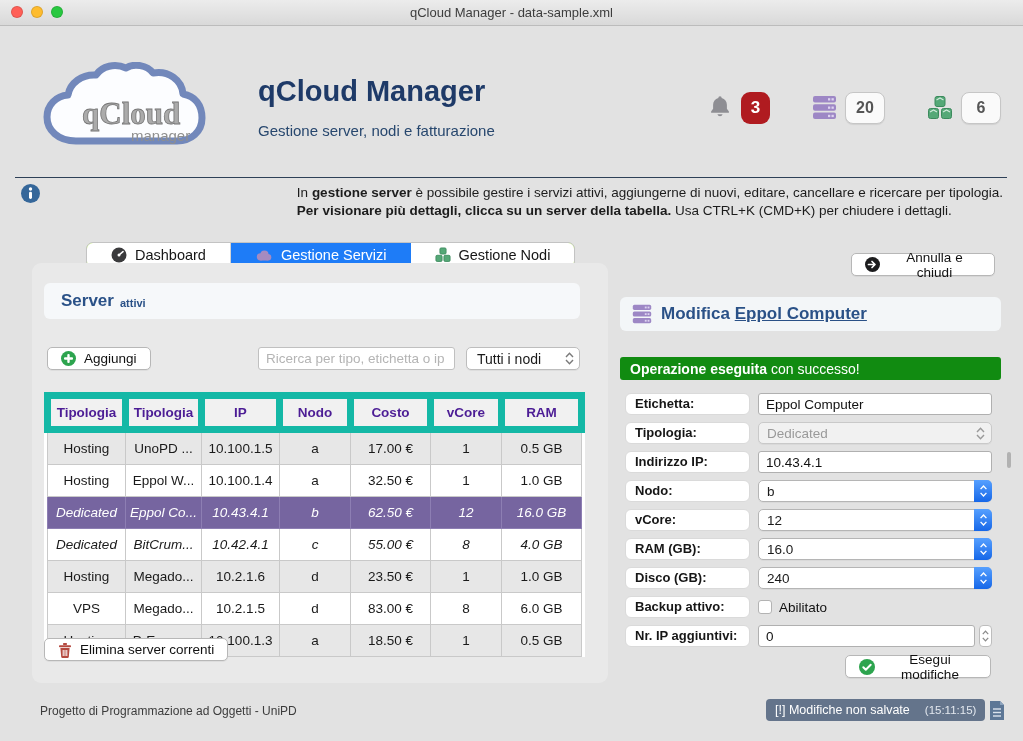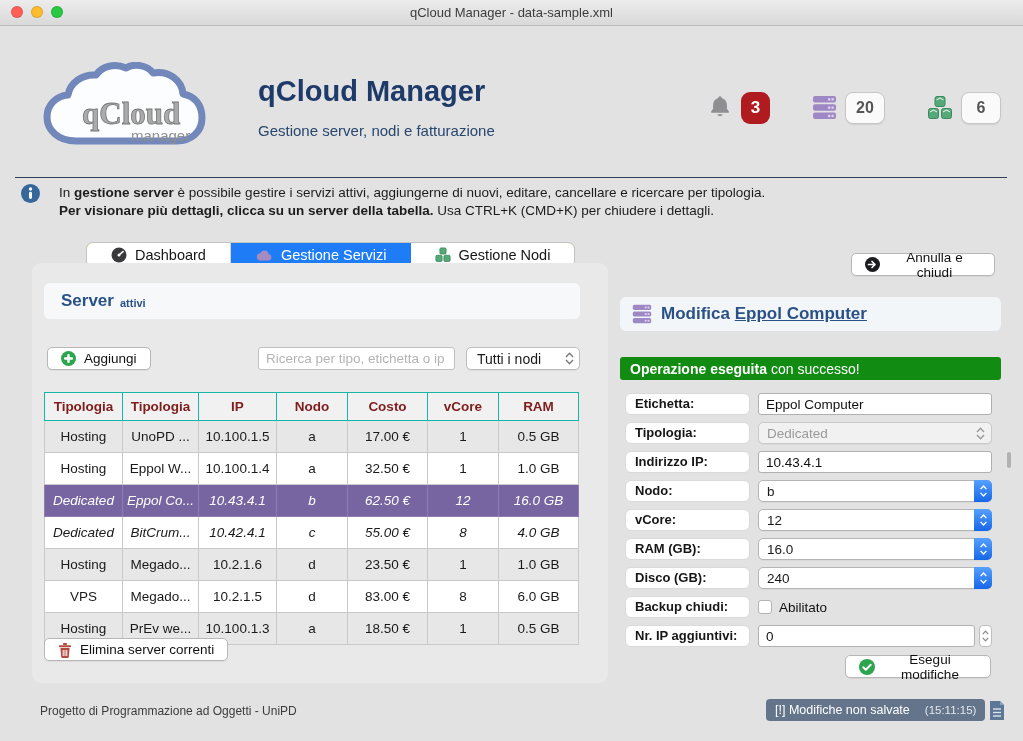--- a/index.html
+++ b/index.html
@@ -23,21 +23,21 @@
   .badges{margin-left:auto;display:flex;align-items:center;}
   .badge-red{width:29px;height:32px;background:#b01b20;border-radius:9px;color:#fff;
     font-weight:bold;font-size:17px;display:flex;align-items:center;justify-content:center;margin-left:10px;}
   .badge-white{min-width:28px;height:30px;background:#fafafa;border:1px solid #c6c6c6;border-radius:8px;
     color:#555;font-weight:bold;font-size:16px;display:flex;align-items:center;justify-content:center;
     padding:0 5px;margin-left:8px;box-shadow:0 1px 1px rgba(0,0,0,.08);}
   .gap-icon{margin-left:42px;display:flex;align-items:center;}
 
   
   .divider{position:absolute;top:177px;left:15px;right:16px;border-top:1.5px solid #2e4057;}
-  .info{position:absolute;top:184px;left:21px;right:20px;display:flex;gap:19px;}
+  .info{position:absolute;top:184px;left:21px;right:20px;display:flex;gap:11px;justify-content:space-between;}
   .info-text{font-size:13.5px;line-height:17.5px;color:#1c1c1c;}
 
   
   .tabs{position:absolute;top:242px;left:86px;display:flex;height:24px;border:1px solid #c3c3c3;
     border-radius:7px;overflow:hidden;background:#bef264;box-shadow:0 1px 1px rgba(0,0,0,.06);}
   .tab{display:flex;align-items:center;gap:8px;padding:0 24px;background:#fff;font-size:14.5px;
     color:#161616;border-right:1px solid #d4d4d4;cursor:default;}
   .tab:last-child{border-right:none;}
   .tab.active{background:#1e7cf7;color:#fff;border-right:none;}
 
@@ -57,21 +57,21 @@
     border:1px solid #c0c0c0;border-radius:3px;background:#fff;font-size:13.5px;padding:0 7px;
     font-family:"Liberation Sans",sans-serif;color:#222;}
   .search-input::placeholder{color:#b4b4b4;}
   .node-select{position:absolute;top:84px;left:434px;width:114px;height:23px;background:#fff;
     border:1px solid #bdbdbd;border-radius:5px;box-sizing:border-box;display:flex;align-items:center;
     font-size:14px;padding-left:10px;box-shadow:0 1px 0 rgba(0,0,0,.05);}
   .node-select .chevs{margin-left:auto;margin-right:5px;display:flex;flex-direction:column;gap:1px;}
 
   table.servers{position:absolute;top:129px;left:12px;width:534px;border-collapse:collapse;
     font-size:13.5px;table-layout:fixed;background:#fff;}
-  table.servers th{background:#f1f1f1;border:1px solid #14b8a6;font-weight:bold;height:25px;color:#7f1d1d;}
+  table.servers th{background:#f1f1f1;border:7px solid #14b8a6;font-weight:bold;height:25px;color:#4c1d95;}
   table.servers td{border:1px solid #c9c9c9;height:29px;text-align:center;color:#1a1a1a;}
   tr.r-gray td{background:#e7e7e7;}
   tr.r-white td{background:#fff;}
   tr.r-italic td{font-style:italic;}
   tr.r-sel td{background:#7665a0;color:#fff;font-style:italic;border-color:#8d7eb3;}
   .btn-delete{position:absolute;top:375px;left:12px;}
 
   
   .btn-cancel{position:absolute;top:253px;left:851px;width:144px;justify-content:flex-start;}
   .modify-bar{position:absolute;top:297px;left:620px;width:381px;height:34px;background:#f3f6f8;
@@ -502,21 +502,21 @@
                 <path d="M1,5 L4.5,1.2 L8,5" stroke="#fff" stroke-width="1.6" fill="none"></path>
               </svg>
             <svg width="9" height="5" viewBox="0 0 9 6">
                 <path d="M1,1 L4.5,4.8 L8,1" stroke="#fff" stroke-width="1.6" fill="none"></path>
               </svg>
           </span>
         </div>
       </div>
     </div>
     <div class="form-row">
-      <div class="flabel">Backup chiudi:</div>
+      <div class="flabel">Backup attivo:</div>
       <div class="fctrl" style="display:flex;align-items:center;">
         <span class="checkbox"></span>
         <span class="chk-label">Abilitato</span>
       </div>
     </div>
     <div class="form-row">
       <div class="flabel">Nr. IP aggiuntivi:</div>
       <div class="fctrl">
         <div class="stepper-wrap">
           <input class="stepper-input" type="text" value="0" style="">

